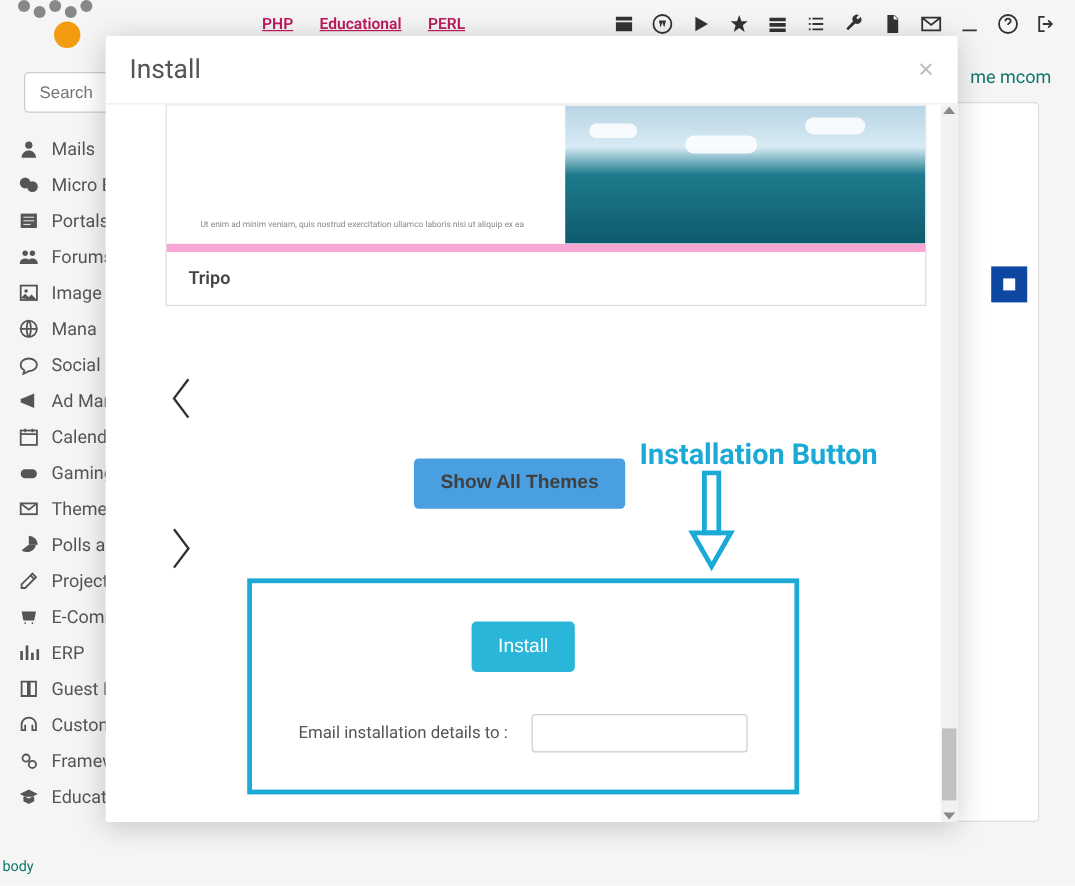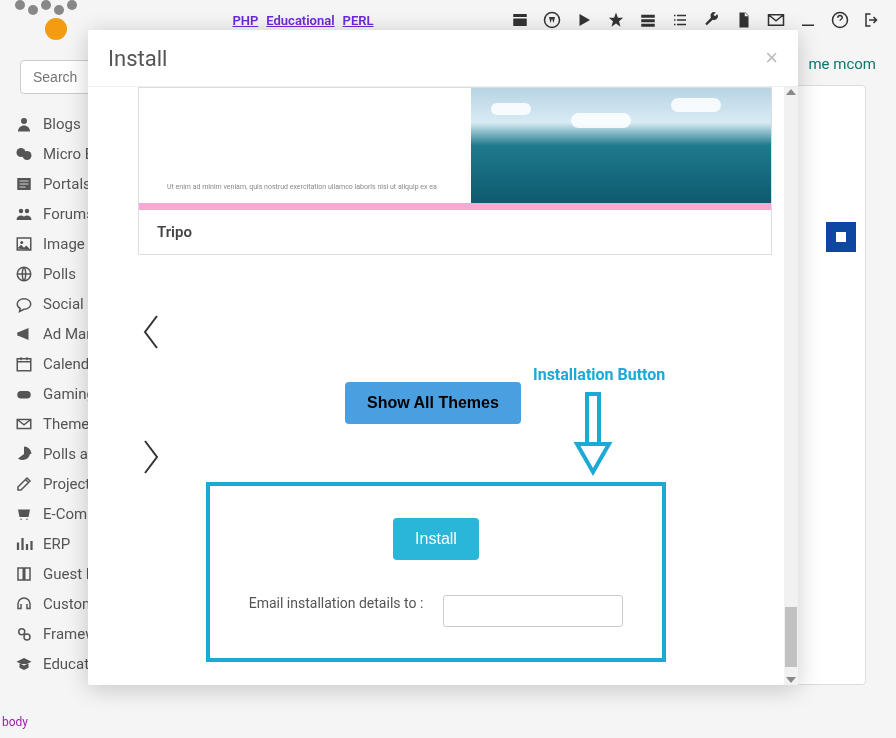--- a/index.html
+++ b/index.html
@@ -26,23 +26,23 @@
     .logo-dots {
       display: flex;
       gap: 3px;
       position: absolute;
       top: 0;
     }
     .dot-grey { width: 10px; height: 10px; background: #888; border-radius: 50%; }
     .dot-orange { width: 22px; height: 22px; background: #f39c12; border-radius: 50%; position: absolute; top: 18px; left: 30px; }
     .top-tabs {
       display: flex;
-      gap: 8px;
+      gap: 22px;
       font-size: 13px;
-      color: #6d28d9;
+      color: #be185d;
       font-weight: 600;
     }
     .top-tabs span { text-decoration: underline; }
     .top-icons {
       display: flex;
       gap: 14px;
       align-items: center;
       font-size: 18px;
       color: #333;
     }
@@ -79,21 +79,21 @@
       font-size: 15px;
       color: #555;
       cursor: pointer;
     }
     .sidebar-item svg { width: 18px; height: 18px; fill: #555; flex-shrink: 0; }
     .body-label {
       position: absolute;
       bottom: 9px;
       left: 2px;
       font-size: 12px;
-      color: #a21caf;
+      color: #0f766e;
     }
     .main-panel {
       position: absolute;
       left: 220px;
       top: 85px;
       right: 30px;
       height: 600px;
       background: #fff;
       border: 1px solid #ddd;
       border-radius: 4px;
@@ -227,32 +227,32 @@
     }
     .chevron svg { width: 100%; height: 100%; stroke: #333; stroke-width: 2; fill: none; }
     .chevron-left { left: 48px; top: 225px; }
     .chevron-right { left: 48px; top: 350px; }
     .show-themes-btn {
       position: absolute;
       left: 257px;
       top: 295px;
       padding: 12px 22px;
       background: #4a9fe0;
-      color: #000000;
+      color: #404040;
       font-size: 16px;
       font-weight: 600;
       border: none;
       border-radius: 4px;
       cursor: pointer;
     }
     .annotation-label {
       position: absolute;
       left: 445px;
       top: 278px;
-      font-size: 16px;
+      font-size: 24px;
       font-weight: 700;
       color: #1ba9d6;
     }
     .annotation-arrow {
       position: absolute;
       left: 485px;
       top: 305px;
     }
     .install-box {
       position: absolute;
@@ -272,21 +272,21 @@
       padding: 12px 22px;
       background: #29b6d8;
       color: #fff;
       font-size: 16px;
       border: none;
       border-radius: 4px;
       cursor: pointer;
     }
     .email-row {
       display: flex;
-      align-items: flex-start;
+      align-items: center;
       gap: 20px;
       font-size: 14px;
       color: #555;
     }
     .email-input {
       width: 180px;
       padding: 7px 10px;
       border: 1px solid #ccc;
       border-radius: 3px;
       font-size: 14px;
@@ -355,21 +355,21 @@
 
 <div class="welcome">me mcom</div>
 
 <div class="sidebar">
   <input class="search-box" placeholder="Search" style="">
   <div class="sidebar-item">
       <svg viewBox="0 0 24 24">
         <circle cx="12" cy="8" r="4"></circle>
         <path d="M4 22c0-5 4-8 8-8s8 3 8 8z"></path>
       </svg>
-      <span>Blogs</span>
+      <span>Mails</span>
     </div>
   <div class="sidebar-item">
       <svg viewBox="0 0 24 24">
         <circle cx="8" cy="10" r="6"></circle>
         <circle cx="16" cy="14" r="6"></circle>
       </svg>
       <span>Micro B</span>
     </div>
   <div class="sidebar-item">
       <svg viewBox="0 0 24 24">
@@ -392,21 +392,21 @@
         <circle cx="9" cy="10" r="2"></circle>
         <path d="M3 18l5-5 4 4 3-3 6 6"></path>
       </svg>
       <span>Image G</span>
     </div>
   <div class="sidebar-item">
       <svg viewBox="0 0 24 24">
         <circle cx="12" cy="12" r="9" fill="none" stroke="#555" stroke-width="2"></circle>
         <path d="M3 12h18M12 3c3 3 3 15 0 18M12 3c-3 3-3 15 0 18" fill="none" stroke="#555" stroke-width="2"></path>
       </svg>
-      <span>Polls</span>
+      <span>Mana</span>
     </div>
   <div class="sidebar-item">
       <svg viewBox="0 0 24 24">
         <path d="M21 12c0 4-4 7-9 7l-6 3 1-4c-2-1-4-3-4-6 0-4 4-7 9-7s9 3 9 7z" fill="none" stroke="#555" stroke-width="2"></path>
       </svg>
       <span>Social N</span>
     </div>
   <div class="sidebar-item">
       <svg viewBox="0 0 24 24">
         <path d="M3 10v4l3 1 12 5V4L6 9z"></path>

